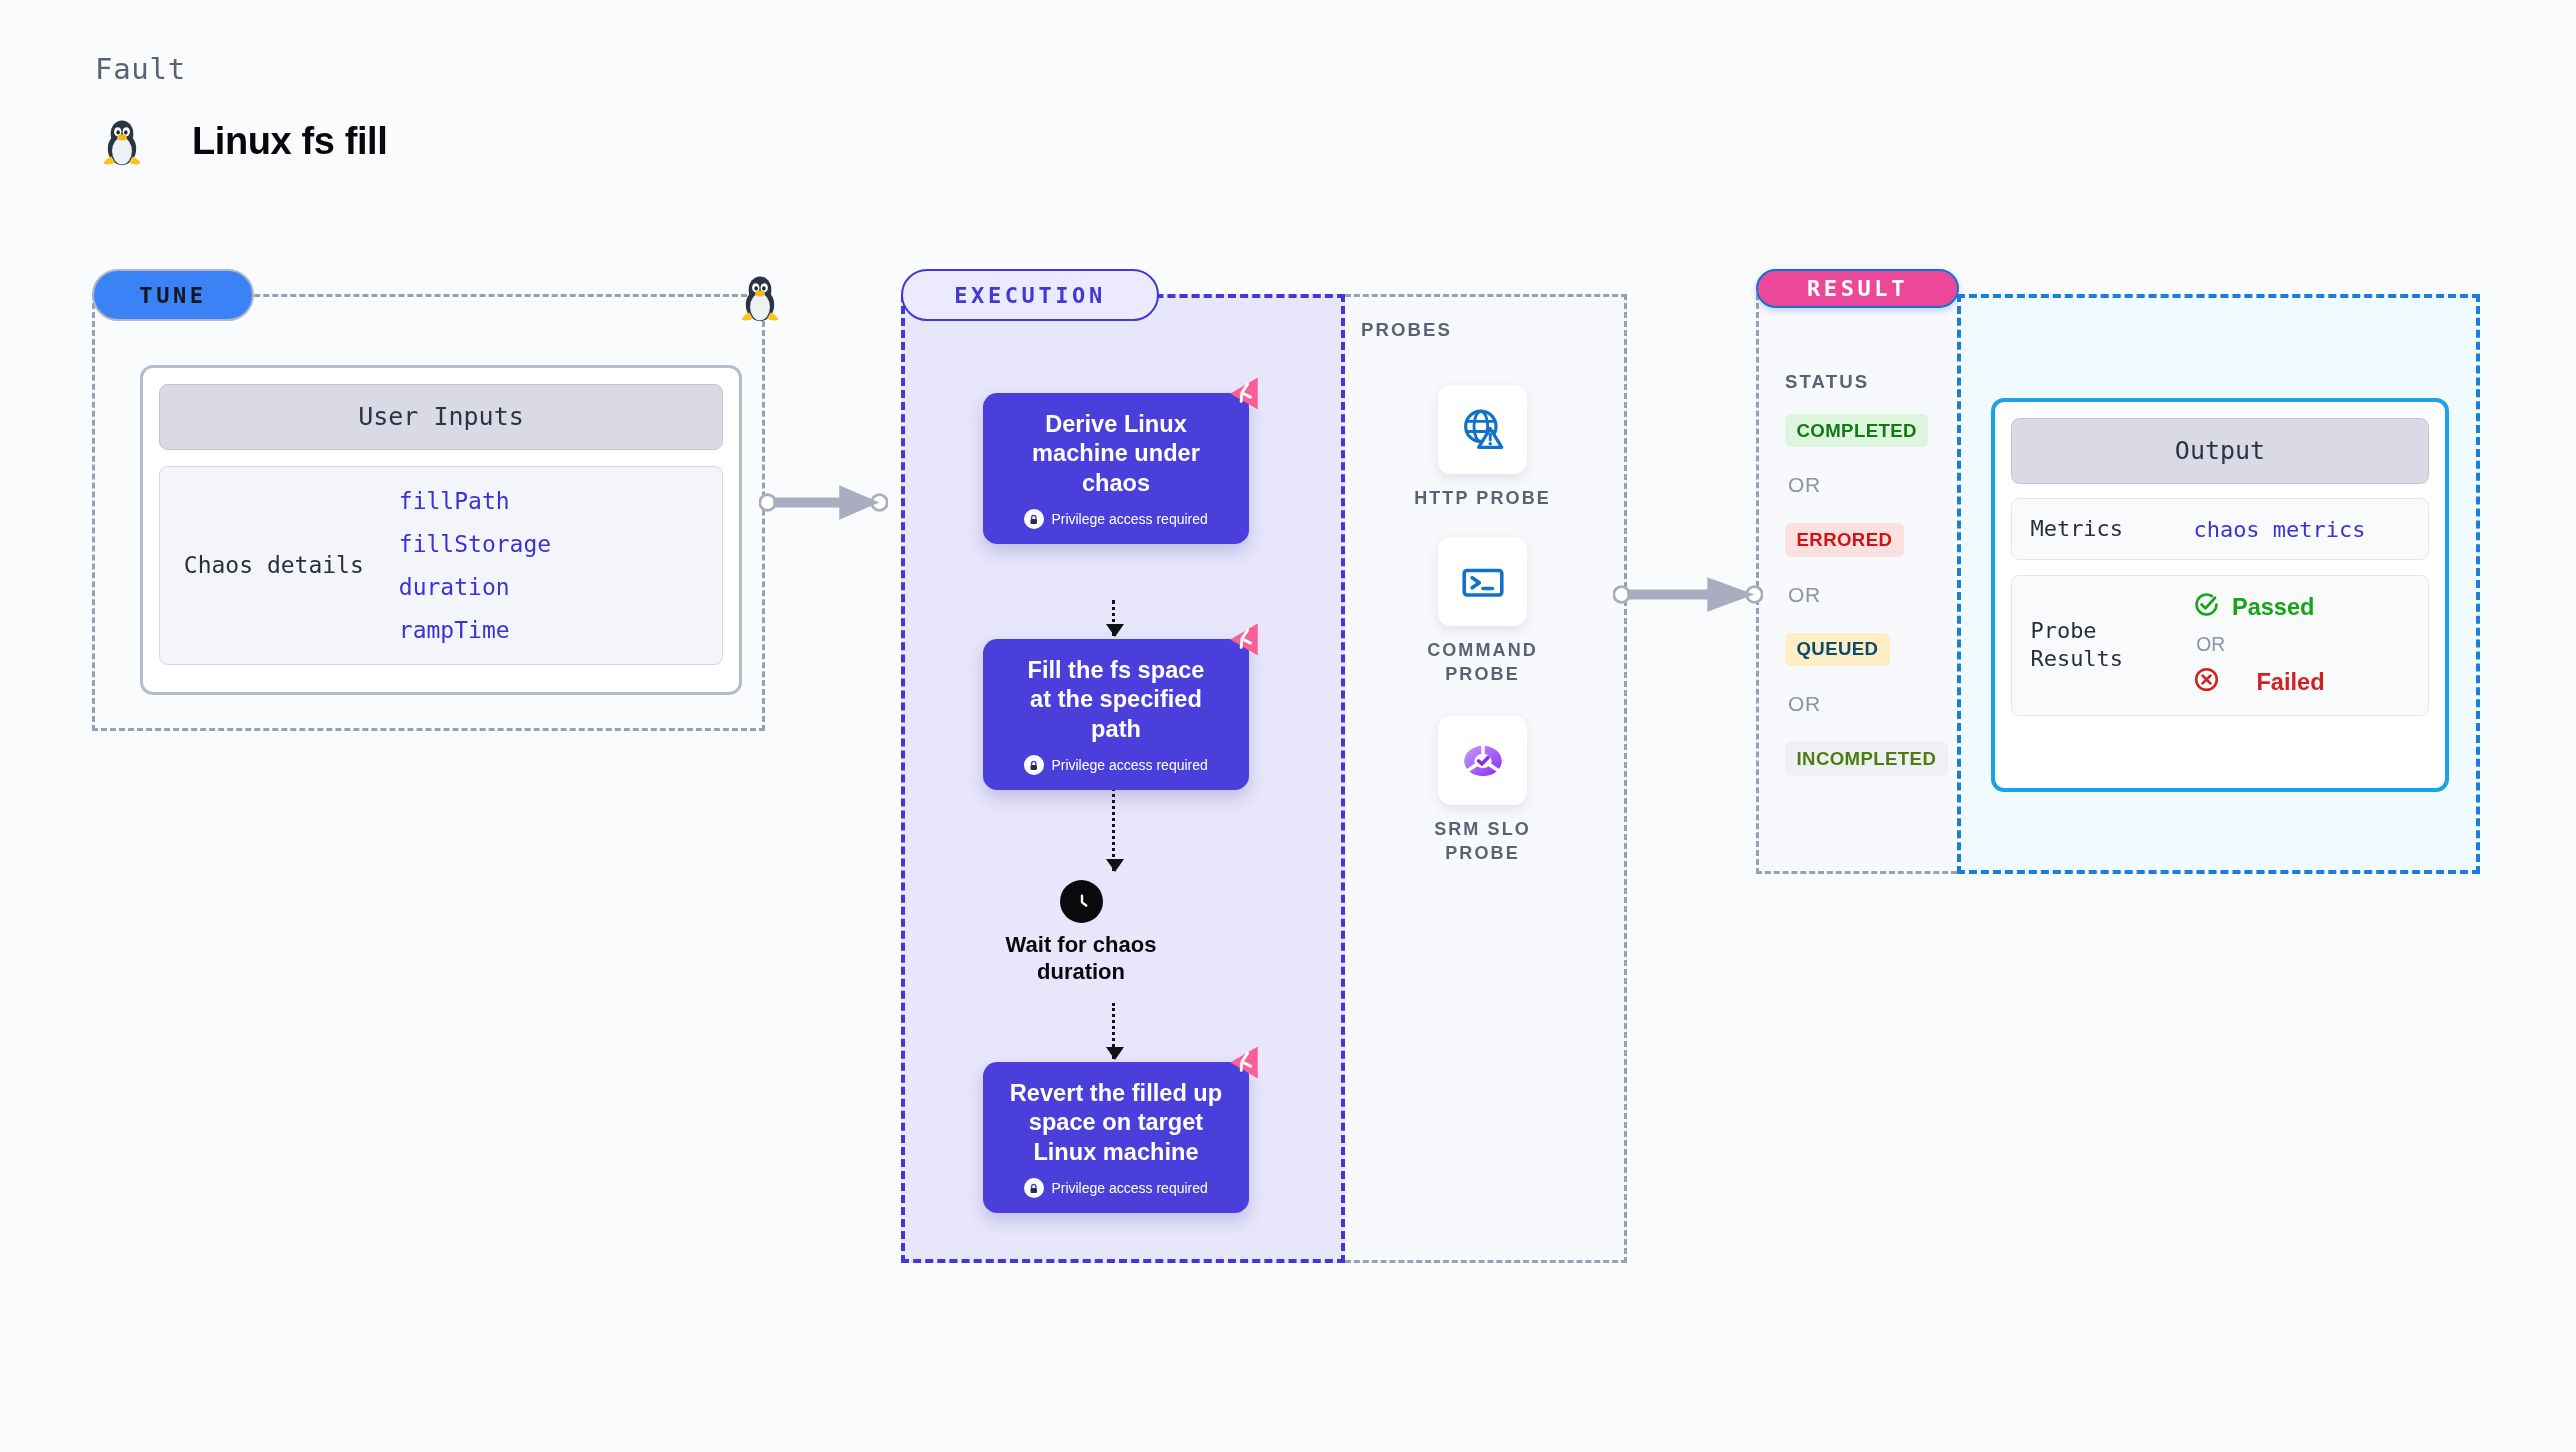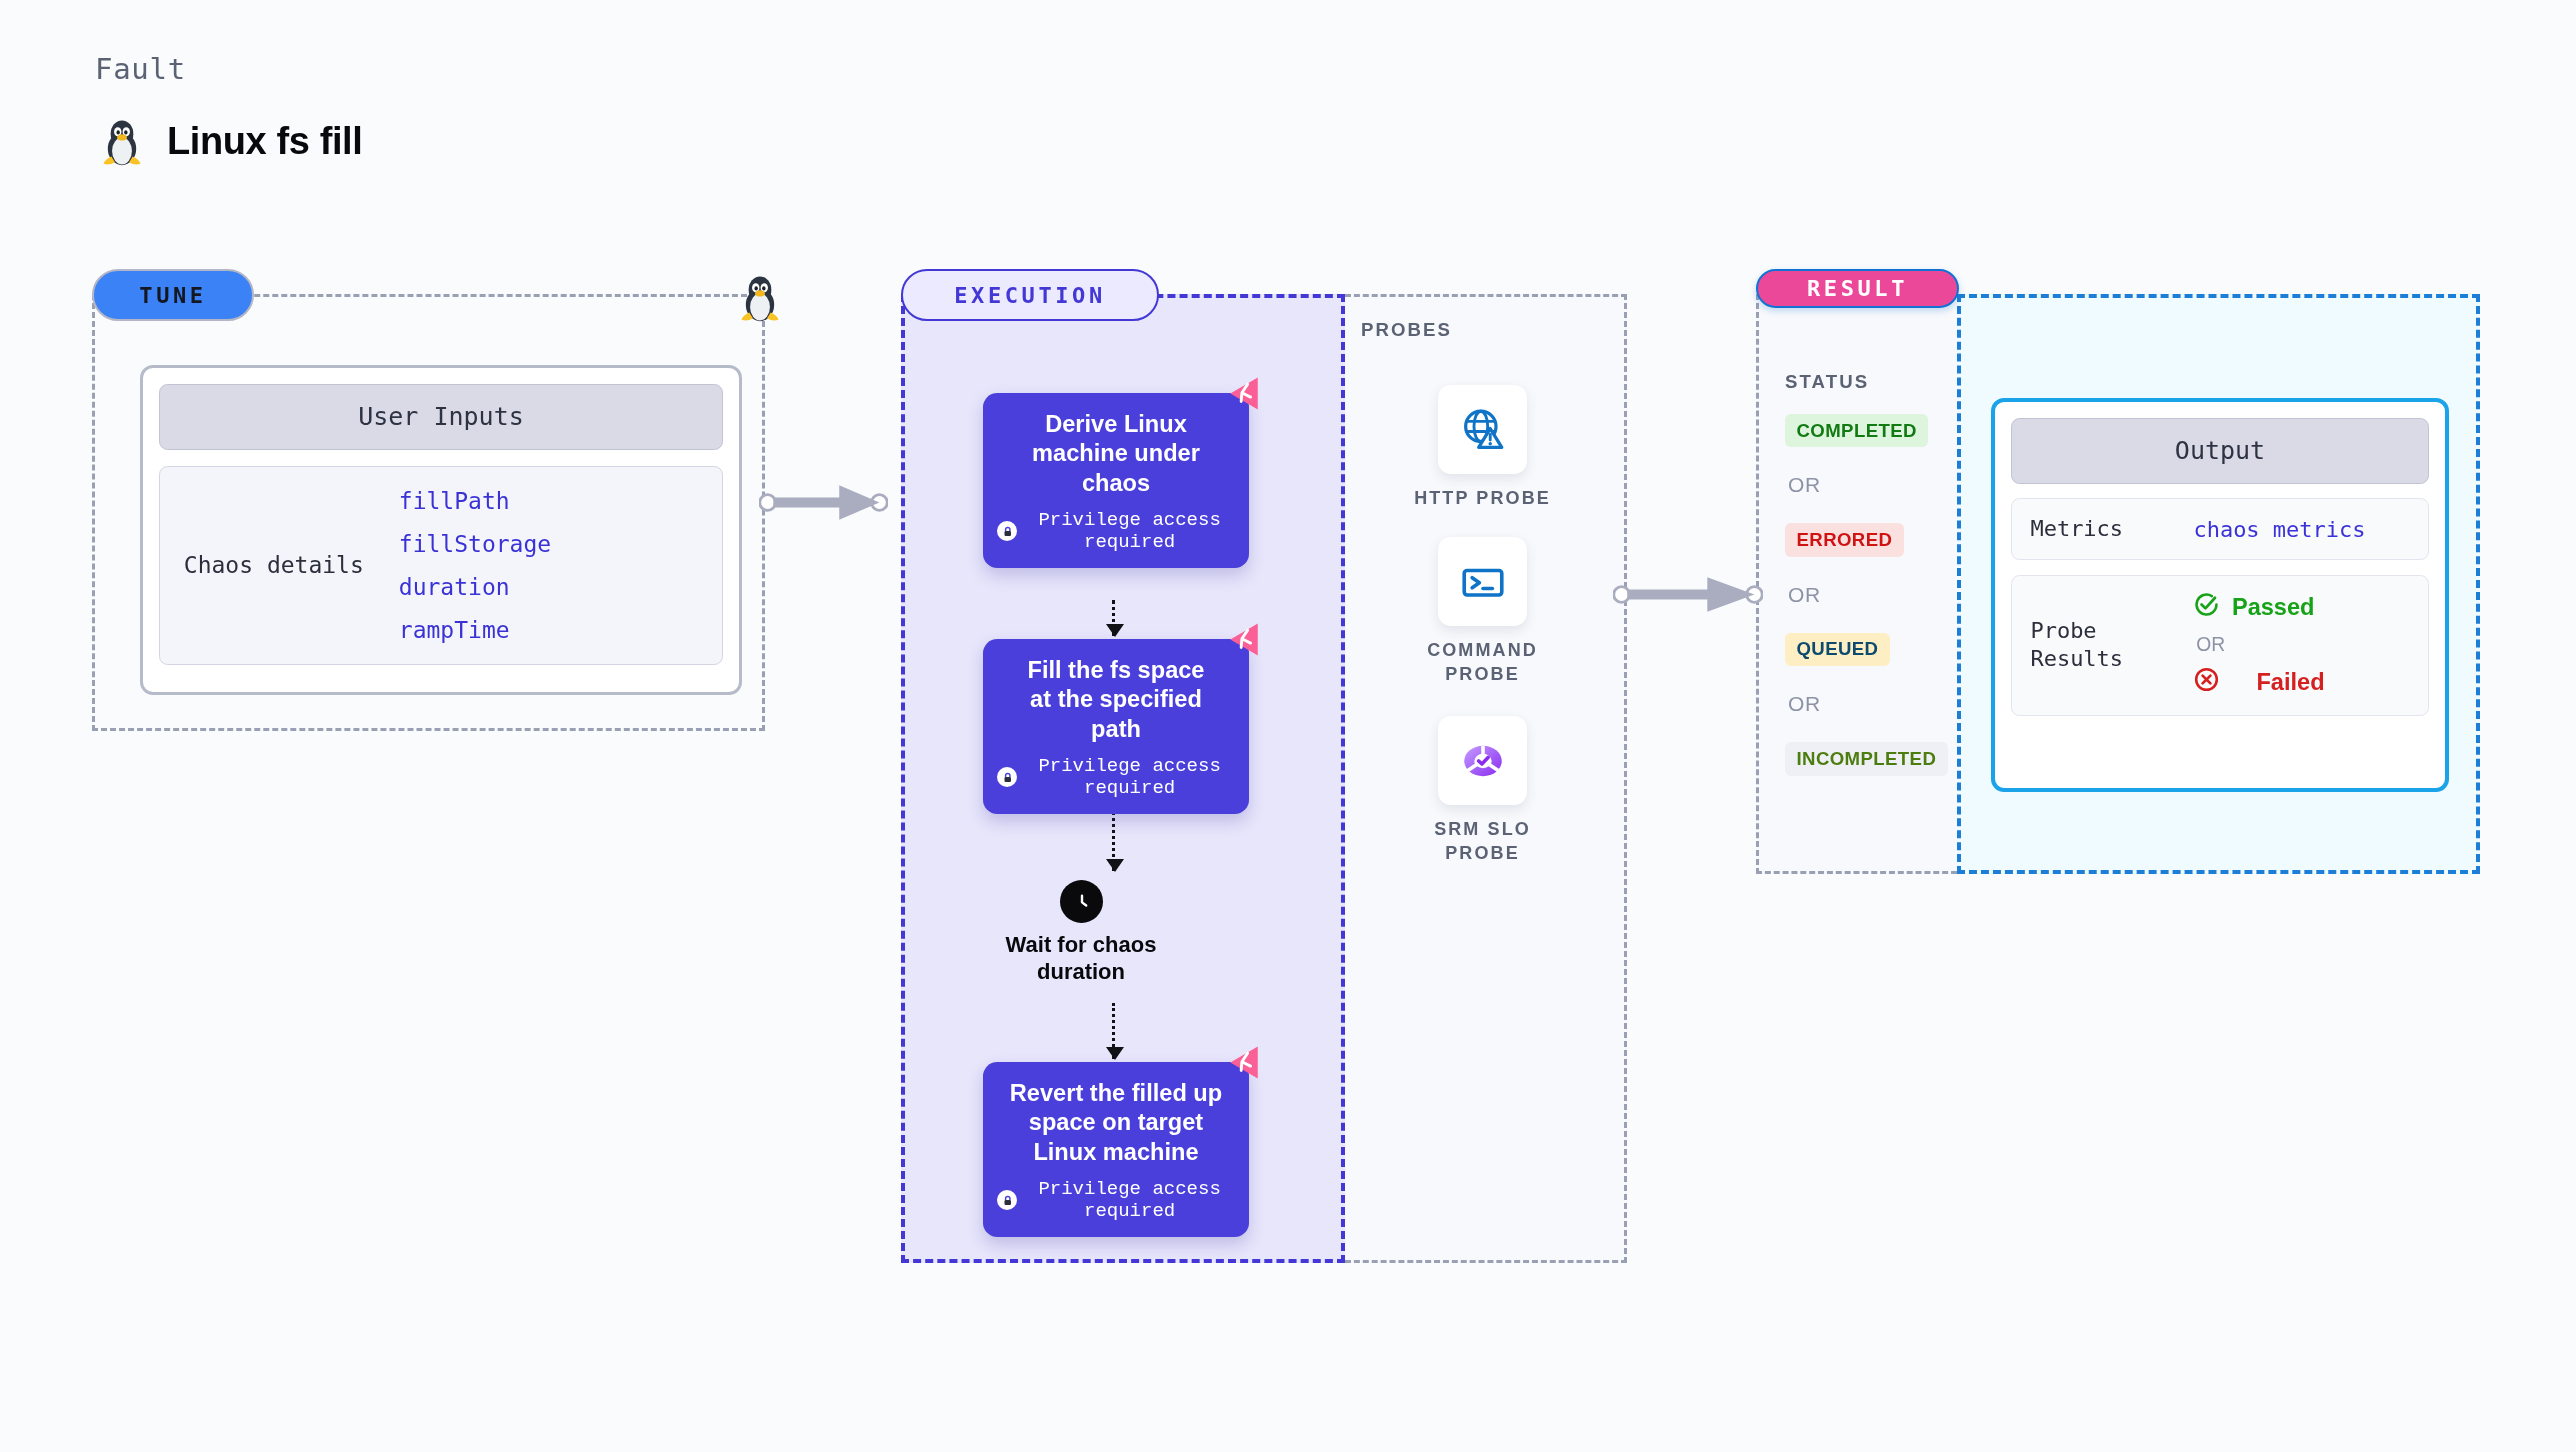--- a/index.html
+++ b/index.html
@@ -33,20 +33,21 @@
     left: 100px; top: 115px;
     display: flex;
     align-items: center;
     gap: 23px;
   }
   .fault-title {
     font-size: 38px;
     font-weight: 700;
     color: #08090c;
     letter-spacing: -0.4px;
+    margin-left: 25px;
   }
 
   
   .pill {
     position: absolute;
     display: flex;
     align-items: center;
     justify-content: center;
     border-radius: 716px;
     font-family: "DejaVu Sans Mono", monospace;
@@ -192,22 +193,21 @@
     line-height: 1.24;
     white-space: pre-line;
   }
   .step-note {
     margin-top: 11.5px;
     display: flex;
     align-items: center;
     justify-content: center;
     gap: 7.2px;
     color: #ffffff;
-    font-size: 19px;
-    font-family: Liberation Mono, monospace;
+    font-size: 14px;
   }
   .lock-badge {
     width: 20px; height: 20px;
     border-radius: 50%;
     background: #ffffff;
     display: flex;
     align-items: center;
     justify-content: center;
     flex: none;
   }

